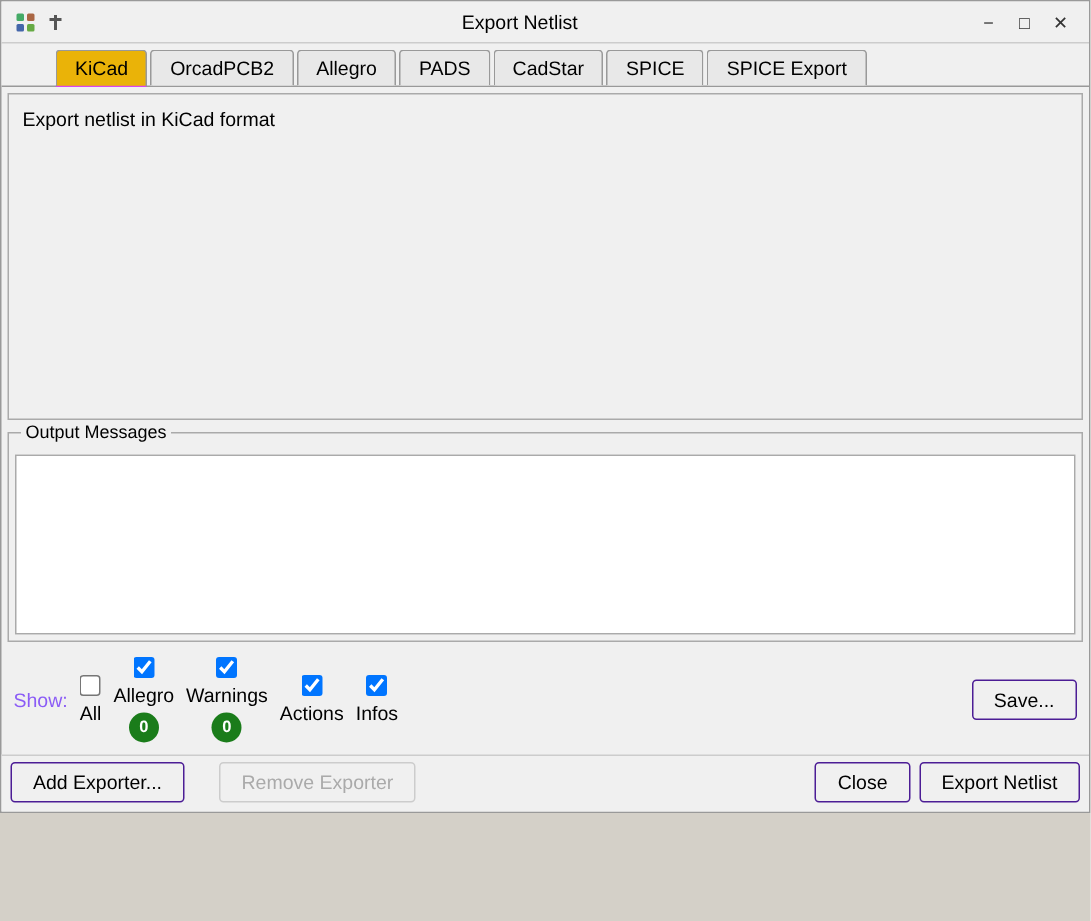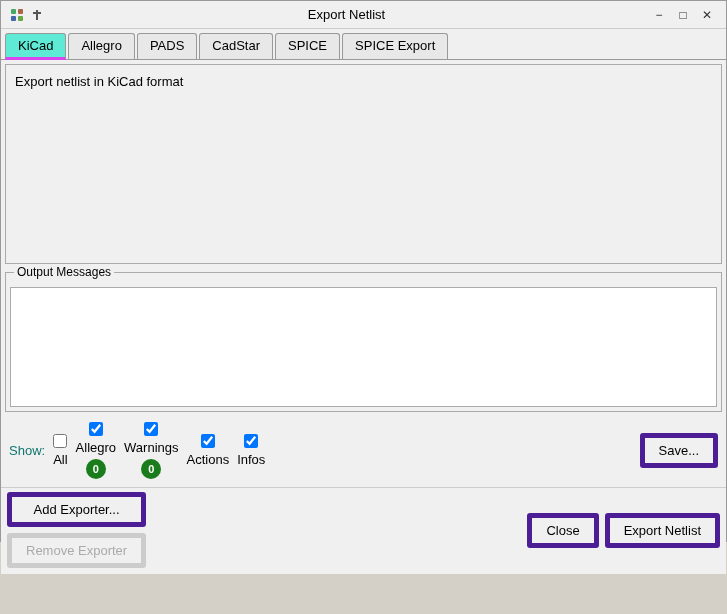--- a/index.html
+++ b/index.html
@@ -75,24 +75,25 @@
       border: 1px solid #999;
       border-bottom: none;
       background: #e8e8e8;
       cursor: pointer;
       margin-right: 2px;
       border-radius: 3px 3px 0 0;
       font-size: 13px;
       color: #000;
     }
     .tab.active {
-      background: #5eead4;
-      border-bottom: 3px solid #d946ef;
+      background: #eab308;
+      border-bottom: 1px solid #d946ef;
       margin-bottom: -1px;
       z-index: 1;
+      margin-left: 32px;
     }
     .main-content {
       flex: 1;
       display: flex;
       flex-direction: column;
       padding: 4px;
       gap: 4px;
     }
     .tab-panel {
       background: #f0f0f0;
@@ -128,21 +129,21 @@
       border: 1px solid #aaa;
     }
     .show-row {
       display: flex;
       align-items: center;
       gap: 8px;
       padding: 6px 4px 4px 4px;
     }
     .show-label {
       font-size: 13px;
-      color: #0f766e;
+      color: #8b5cf6;
     }
     .checkbox-item {
       display: flex;
       align-items: center;
       gap: 4px;
       flex-direction: column;
     }
     .checkbox-item input[type="checkbox"] {
       width: 14px;
       height: 14px;
@@ -175,31 +176,30 @@
     .footer-row {
       display: flex;
       align-items: center;
       justify-content: space-between;
       padding: 4px 6px 6px 6px;
       border-top: 1px solid #ccc;
       background: #f0f0f0;
     }
     .footer-left {
       display: flex;
-      gap: 6px;
-      flex-direction: column;
+      gap: 23px;
     }
     .footer-right {
       display: flex;
       gap: 6px;
     }
     .btn {
       padding: 5px 14px;
       background: #f0f0f0;
-      border: 5px solid #4c1d95;
+      border: 1px solid #4c1d95;
       border-radius: 3px;
       cursor: pointer;
       font-size: 13px;
     }
     .btn:disabled {
       color: #aaa;
       border-color: #ccc;
       cursor: default;
       background: #f0f0f0;
     }
@@ -232,20 +232,21 @@
     <div class="title-bar-title">Export Netlist</div>
     <div class="title-bar-controls">
       <button class="title-btn">−</button>
       <button class="title-btn">□</button>
       <button class="title-btn">✕</button>
     </div>
   </div>
 
   <div class="tabs-row">
     <div class="tab active">KiCad</div>
+    <div class="tab">OrcadPCB2</div>
     <div class="tab">Allegro</div>
     <div class="tab">PADS</div>
     <div class="tab">CadStar</div>
     <div class="tab">SPICE</div>
     <div class="tab">SPICE Export</div>
   </div>
 
   <div class="main-content">
 
     <div class="tab-panel">

